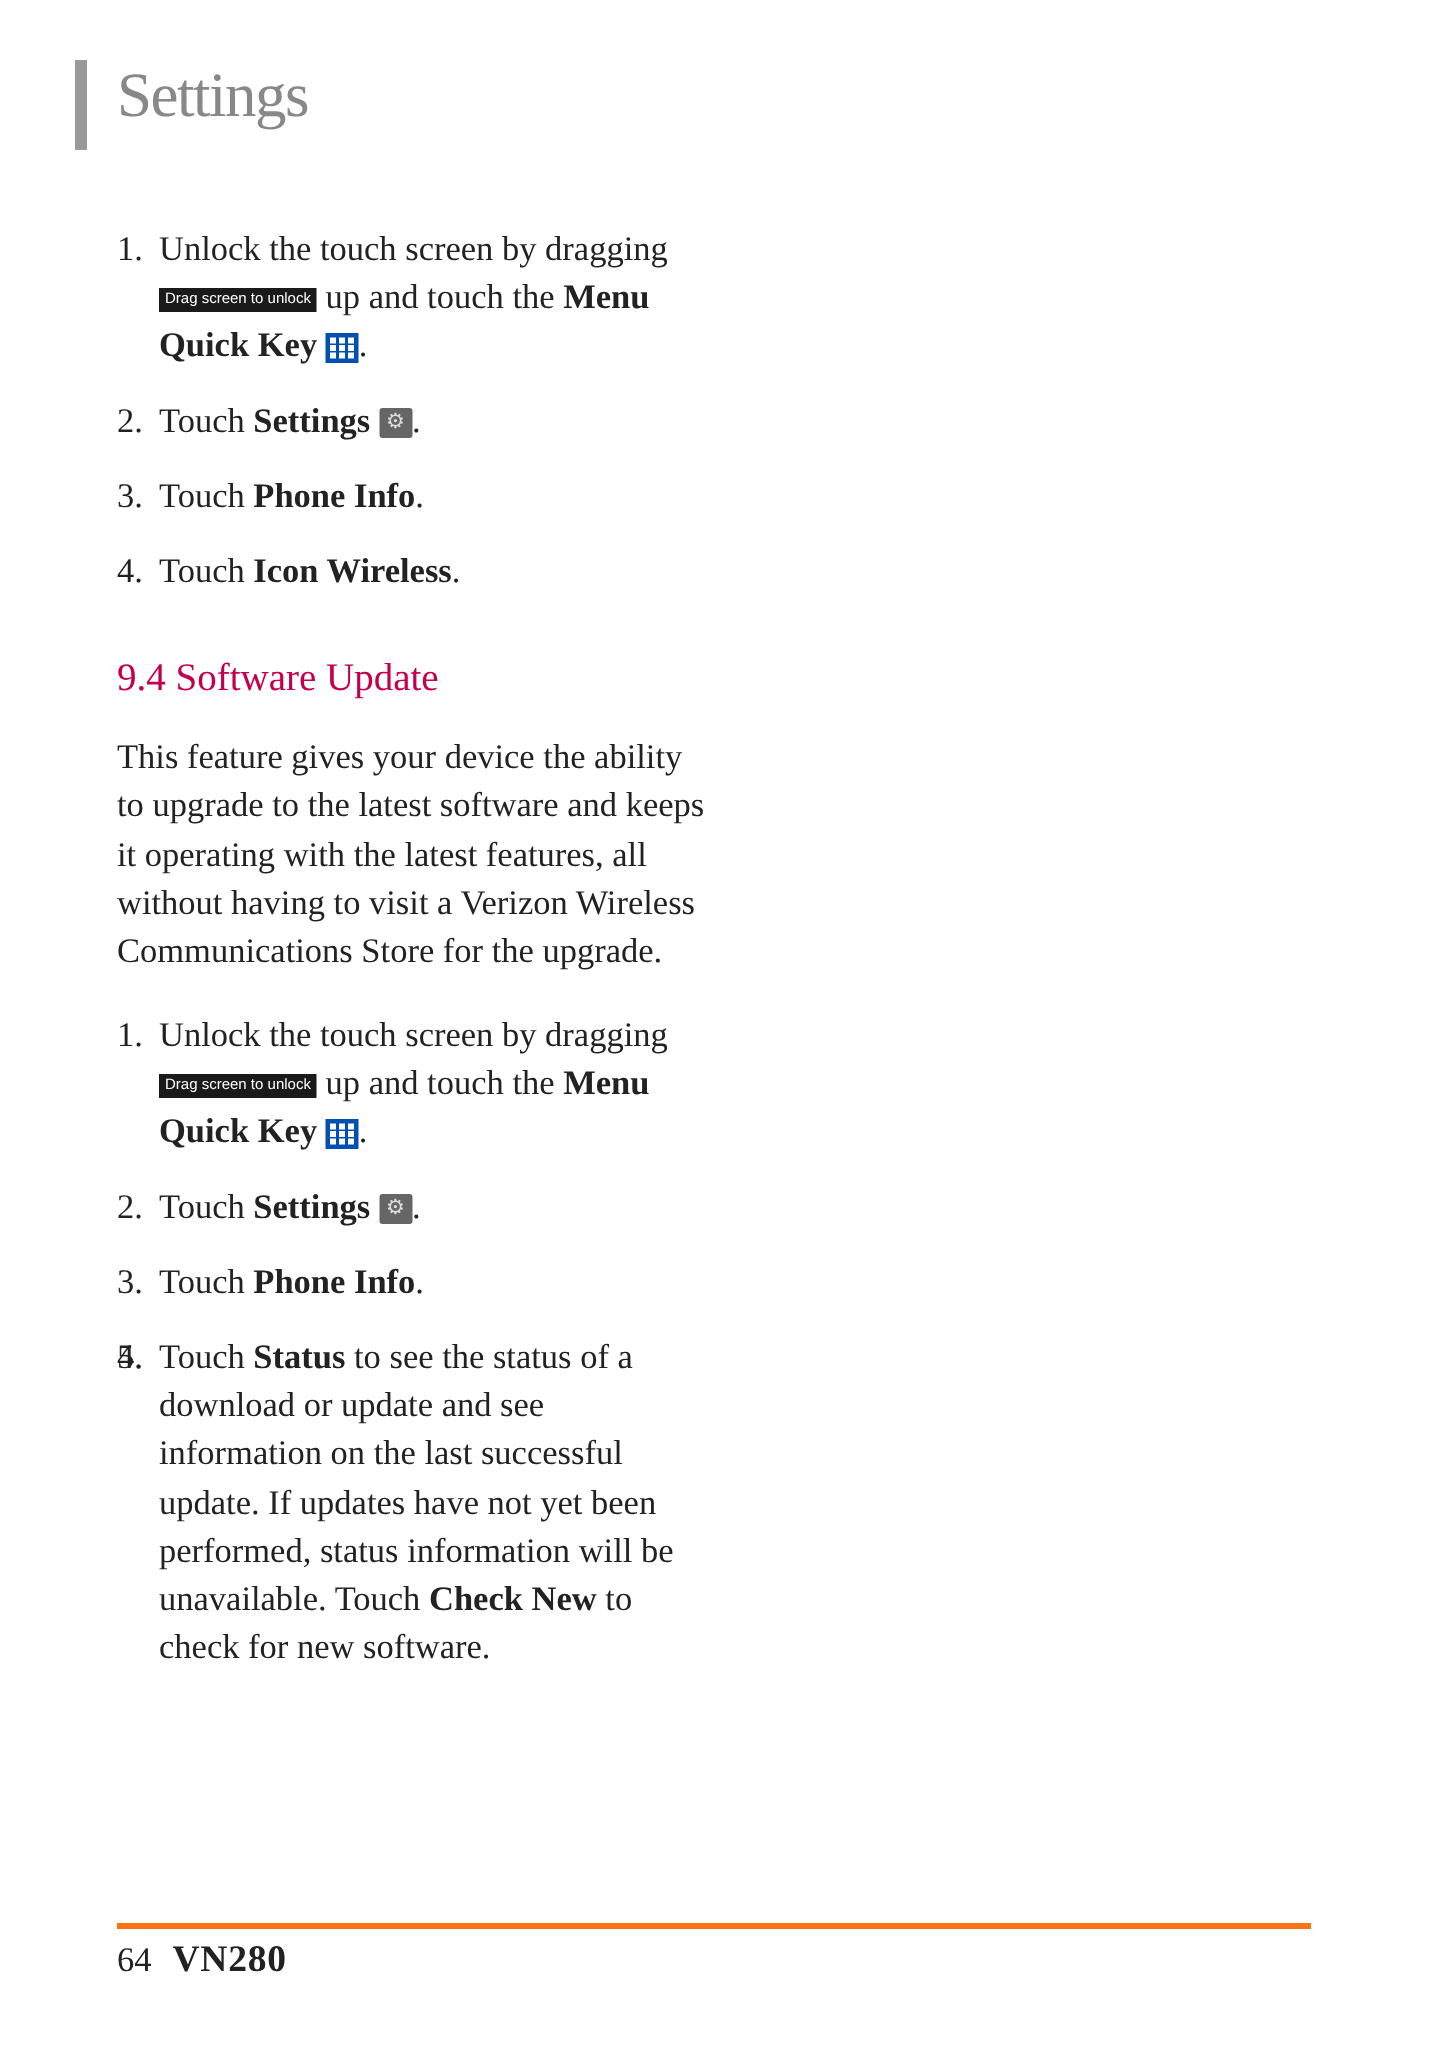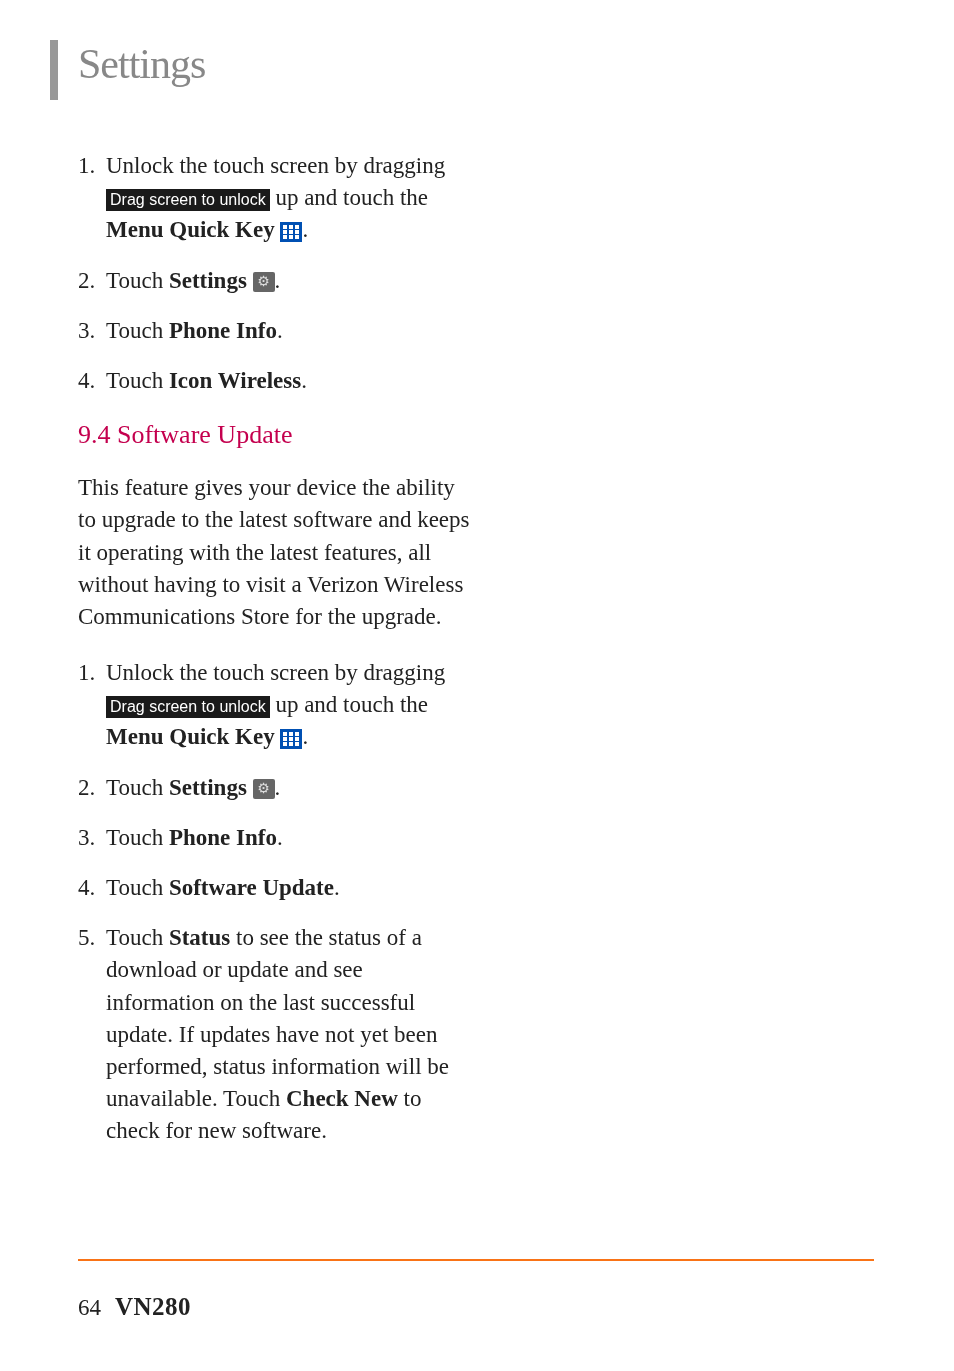--- a/index.html
+++ b/index.html
@@ -50,36 +50,36 @@
     }
     .step-body {
       display: inline;
     }
     .bold {
       font-weight: bold;
     }
     .section-heading {
       font-size: 26px;
       color: #c4004e;
-      margin-top: 23px;
+      margin-top: 40px;
       margin-bottom: 22px;
       font-weight: 400;
     }
     .paragraph {
       font-size: 23px;
       color: #222;
       line-height: 1.4;
       margin-bottom: 24px;
       margin-top: 10px;
     }
     .icon-drag {
       display: inline-block;
       background: #1a1a1a;
       color: #fff;
-      font-size: 16px;
+      font-size: 10px;
       padding: 3px 4px;
       font-family: Arial, sans-serif;
       vertical-align: middle;
       line-height: 1;
       font-weight: normal;
     }
     .icon-menu {
       display: inline-block;
       width: 22px;
       height: 20px;
@@ -114,22 +114,22 @@
       transform: translate(-50%, -50%);
       color: #ddd;
       font-size: 14px;
       line-height: 1;
     }
     .footer {
       position: absolute;
       bottom: 50px;
       left: 78px;
       right: 80px;
-      border-top: 2px solid #f97316;
-      padding-top: 32px;
+      border-top: 4px solid #f97316;
+      padding-top: 7px;
       margin-top: 26px;
     }
     .page-num {
       font-size: 23px;
       color: #222;
       display: inline-block;
       margin-right: 10px;
     }
     .model {
       font-size: 25px;
@@ -157,21 +157,21 @@
     </div>
 
   <div class="section-heading">9.4 Software Update</div>
 
   <div class="paragraph">This feature gives your device the ability to upgrade to the latest software and keeps it operating with the latest features, all without having to visit a Verizon Wireless Communications Store for the upgrade.</div>
 
   <div id="sec2-steps">
       <div class="step"><span class="step-num">1.</span><span class="step-body"><span>Unlock the touch screen by dragging </span><span class="icon-drag">Drag screen to unlock</span><span> up and touch the </span><span class="bold">Menu Quick Key </span><span class="icon-menu"></span><span>.</span></span></div>
       <div class="step"><span class="step-num">2.</span><span class="step-body"><span>Touch </span><span class="bold">Settings </span><span class="icon-gear"></span><span>.</span></span></div>
       <div class="step"><span class="step-num">3.</span><span class="step-body"><span> Touch </span><span class="bold">Phone Info</span><span>.</span></span></div>
-      <div class="step"><span class="step-num">4.</span><span class="step-body"><span> Touch </span><span class="bold">Software Update</span><span>.</span></span></div>
+      <div class="step"><span class="step-num">4.</span></div>
       <div class="step"><span class="step-num">5.</span><span class="step-body"><span> Touch </span><span class="bold">Status</span><span> to see the status of a download or update and see information on the last successful update. If updates have not yet been performed, status information will be unavailable. Touch </span><span class="bold">Check New</span><span> to check for new software.</span></span></div>
     </div>
 
 </div>
 
 <div class="footer">
   <span class="page-num">64</span>
   <span class="model">VN280</span>
 </div>
 

